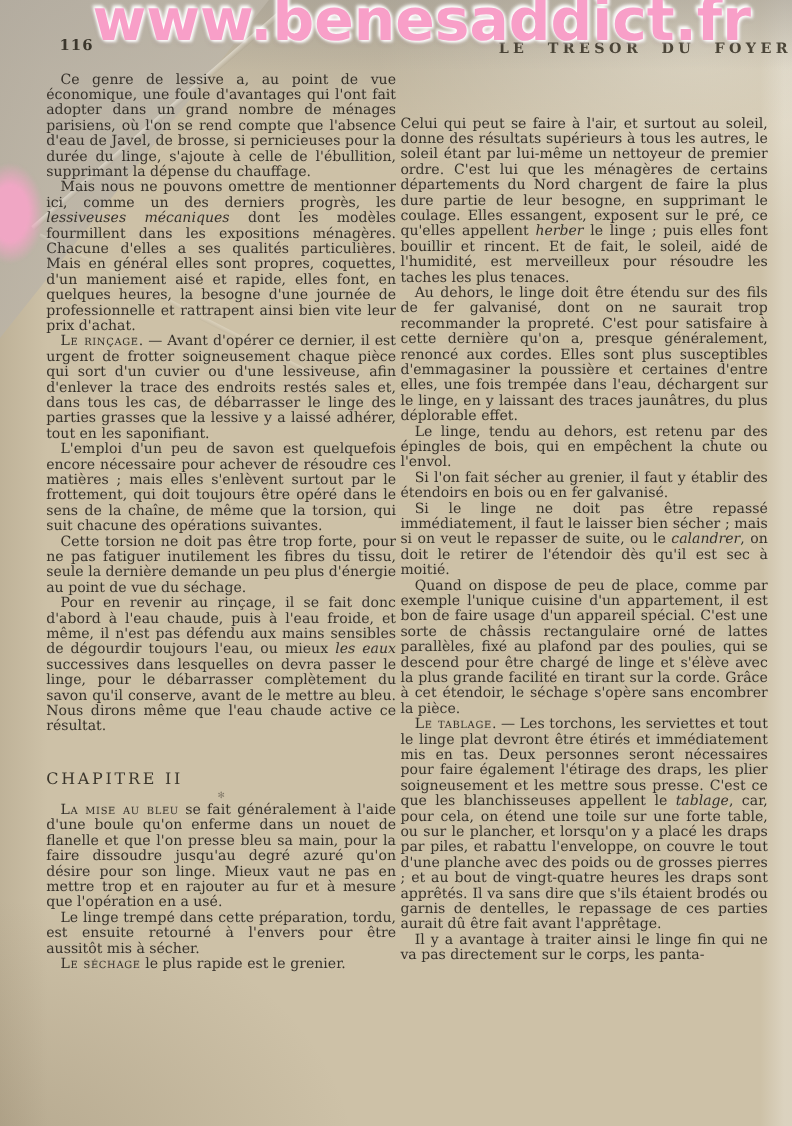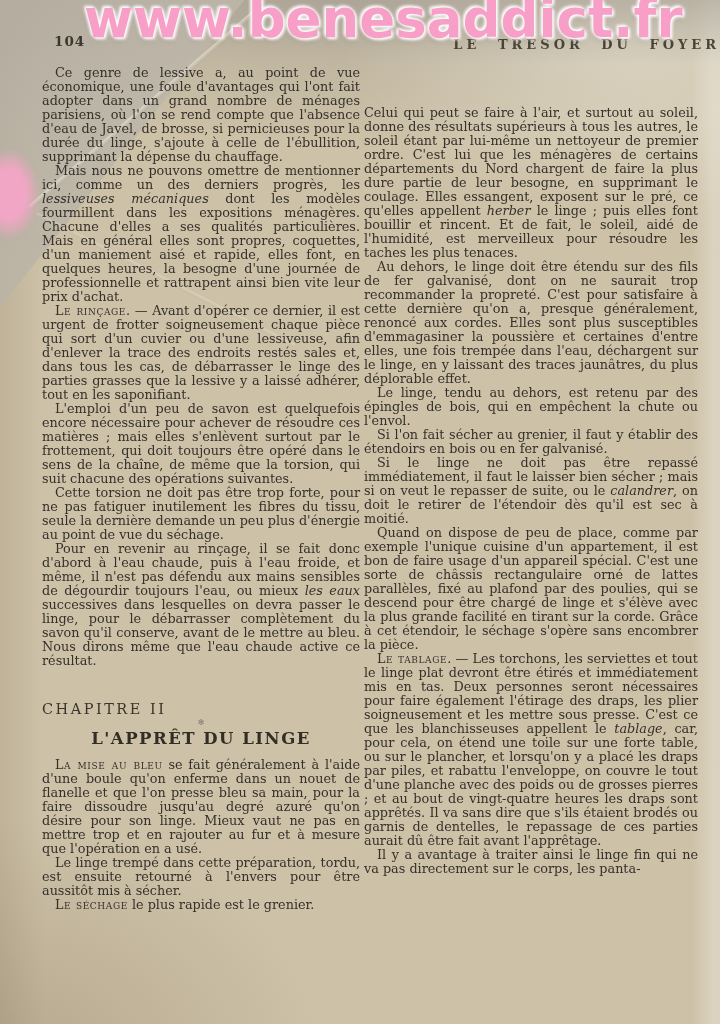--- a/index.html
+++ b/index.html
@@ -71,33 +71,32 @@
 
 <div class="page">
   <div class="top-band"></div>
   <div class="corner-fold"></div>
   <div class="crease crease1"></div>
   <div class="crease crease2"></div>
   <div class="pink-blob"></div>
 
   <div class="watermark" style="color: rgb(248, 159, 200);">www.benesaddict.fr</div>
 
-  <div class="page-number">104</div>
+  <div class="page-number">116</div>
   <div class="running-title">LE TRÉSOR DU FOYER</div>
 
   <div class="col col-left">
       <p class="para"><span>Ce genre de lessive a, au point de vue économique, une foule d'avantages qui l'ont fait adopter dans un grand nombre de ménages parisiens, où l'on se rend compte que l'absence d'eau de Javel, de brosse, si pernicieuses pour la durée du linge, s'ajoute à celle de l'ébullition, supprimant la dépense du chauffage.</span></p>
       <p class="para"><span>Mais nous ne pouvons omettre de mentionner ici, comme un des derniers progrès, les </span><span class="italic">lessiveuses mécaniques</span><span> dont les modèles fourmillent dans les expositions ménagères. Chacune d'elles a ses qualités particulières. Mais en général elles sont propres, coquettes, d'un maniement aisé et rapide, elles font, en quelques heures, la besogne d'une journée de professionnelle et rattrapent ainsi bien vite leur prix d'achat.</span></p>
       <p class="para"><span class="smallcaps">Le rinçage</span><span>. — Avant d'opérer ce dernier, il est urgent de frotter soigneusement chaque pièce qui sort d'un cuvier ou d'une lessiveuse, afin d'enlever la trace des endroits restés sales et, dans tous les cas, de débarrasser le linge des parties grasses que la lessive y a laissé adhérer, tout en les saponifiant.</span></p>
       <p class="para"><span>L'emploi d'un peu de savon est quelquefois encore nécessaire pour achever de résoudre ces matières ; mais elles s'enlèvent surtout par le frottement, qui doit toujours être opéré dans le sens de la chaîne, de même que la torsion, qui suit chacune des opérations suivantes.</span></p>
       <p class="para"><span>Cette torsion ne doit pas être trop forte, pour ne pas fatiguer inutilement les fibres du tissu, seule la dernière demande un peu plus d'énergie au point de vue du séchage.</span></p>
       <p class="para"><span>Pour en revenir au rinçage, il se fait donc d'abord à l'eau chaude, puis à l'eau froide, et même, il n'est pas défendu aux mains sensibles de dégourdir toujours l'eau, ou mieux </span><span class="italic">les eaux</span><span> successives dans lesquelles on devra passer le linge, pour le débarrasser complètement du savon qu'il conserve, avant de le mettre au bleu. Nous dirons même que l'eau chaude active ce résultat.</span></p>
       <div class="chapter"><span>CHAPITRE II</span></div>
       <div class="ornament"><span>✻</span></div>
-      <div class="title"><span>L'APPRÊT DU LINGE</span></div>
       <p class="para"><span class="smallcaps">La mise au bleu</span><span> se fait généralement à l'aide d'une boule qu'on enferme dans un nouet de flanelle et que l'on presse bleu sa main, pour la faire dissoudre jusqu'au degré azuré qu'on désire pour son linge. Mieux vaut ne pas en mettre trop et en rajouter au fur et à mesure que l'opération en a usé.</span></p>
       <p class="para"><span>Le linge trempé dans cette préparation, tordu, est ensuite retourné à l'envers pour être aussitôt mis à sécher.</span></p>
       <p class="para"><span class="smallcaps">Le séchage</span><span> le plus rapide est le grenier.</span></p>
     </div>
   <div class="col col-right">
       <p class="para noindent"><span>Celui qui peut se faire à l'air, et surtout au soleil, donne des résultats supérieurs à tous les autres, le soleil étant par lui-même un nettoyeur de premier ordre. C'est lui que les ménagères de certains départements du Nord chargent de faire la plus dure partie de leur besogne, en supprimant le coulage. Elles essangent, exposent sur le pré, ce qu'elles appellent </span><span class="italic">herber</span><span> le linge ; puis elles font bouillir et rincent. Et de fait, le soleil, aidé de l'humidité, est merveilleux pour résoudre les taches les plus tenaces.</span></p>
       <p class="para"><span>Au dehors, le linge doit être étendu sur des fils de fer galvanisé, dont on ne saurait trop recommander la propreté. C'est pour satisfaire à cette dernière qu'on a, presque généralement, renoncé aux cordes. Elles sont plus susceptibles d'emmagasiner la poussière et certaines d'entre elles, une fois trempée dans l'eau, déchargent sur le linge, en y laissant des traces jaunâtres, du plus déplorable effet.</span></p>
       <p class="para"><span>Le linge, tendu au dehors, est retenu par des épingles de bois, qui en empêchent la chute ou l'envol.</span></p>
       <p class="para"><span>Si l'on fait sécher au grenier, il faut y établir des étendoirs en bois ou en fer galvanisé.</span></p>
       <p class="para"><span>Si le linge ne doit pas être repassé immédiatement, il faut le laisser bien sécher ; mais si on veut le repasser de suite, ou le </span><span class="italic">calandrer</span><span>, on doit le retirer de l'étendoir dès qu'il est sec à moitié.</span></p>

